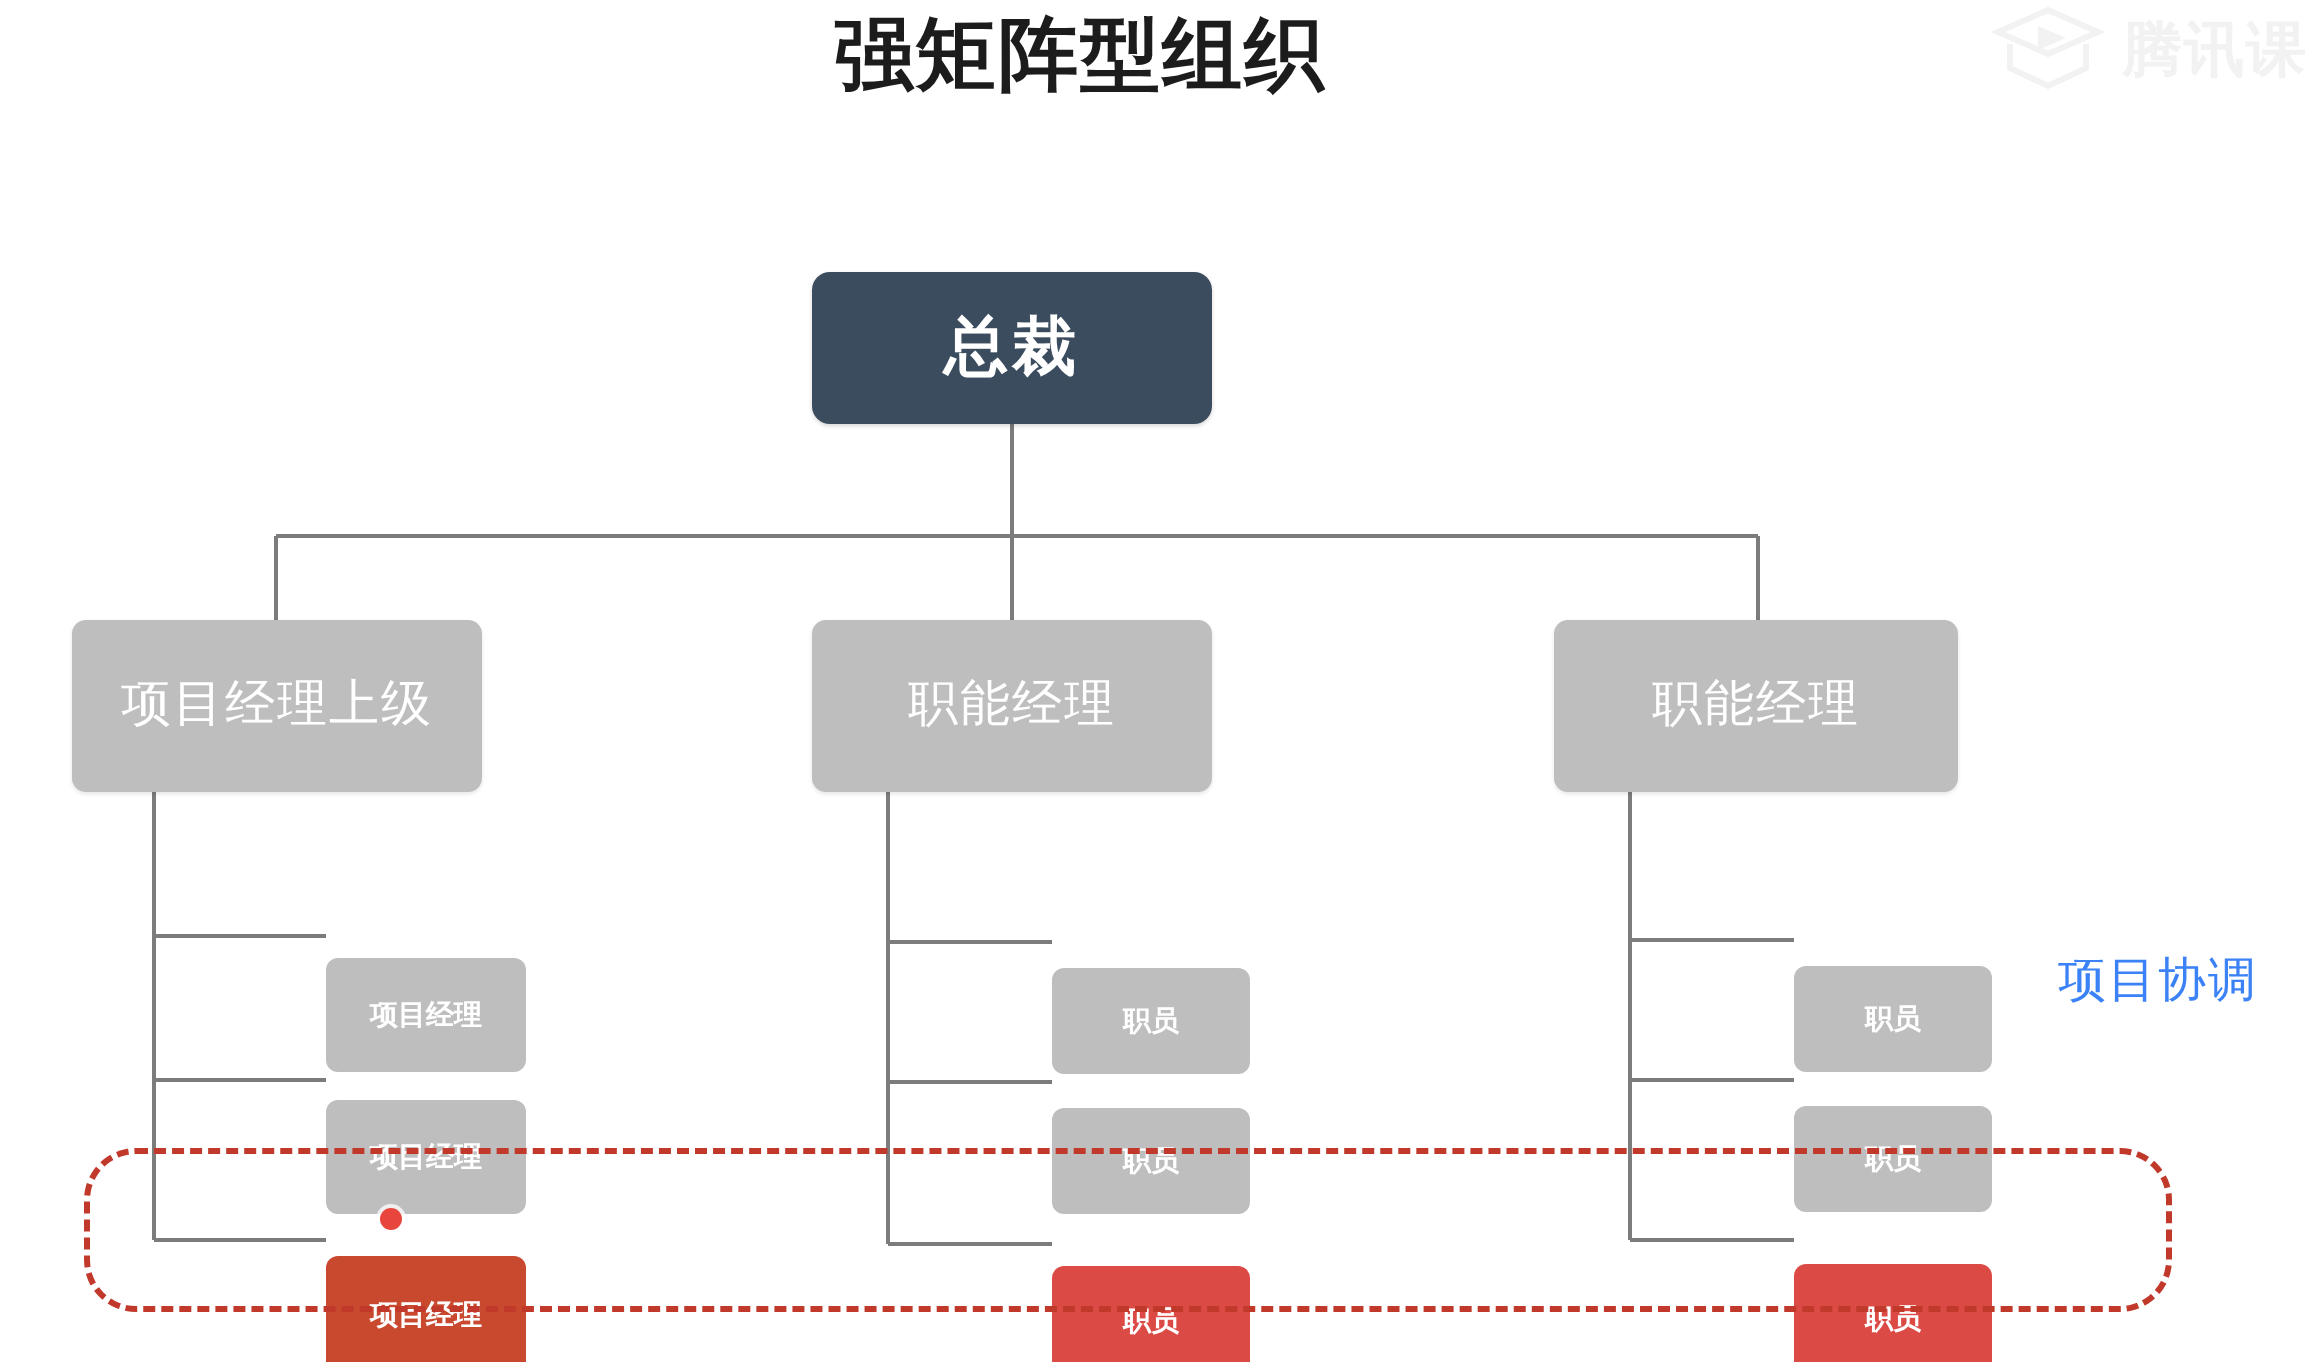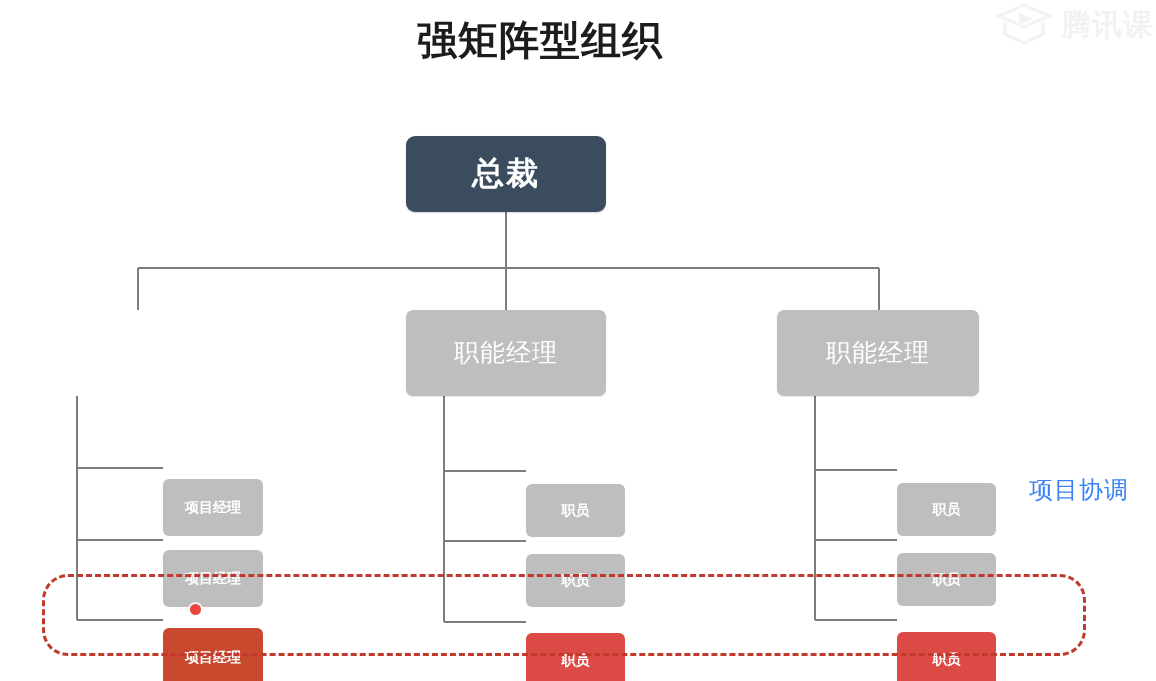--- a/index.html
+++ b/index.html
@@ -15,21 +15,21 @@
     width: 1156px;
     height: 681px;
     background: #ffffff;
     overflow: hidden;
   }
 
   
   .chart-title {
     position: absolute;
     left: 0;
-    top: 16px;
+    top: 4px;
     width: 1080px;
     text-align: center;
     font-size: 40px;
     font-weight: 700;
     color: #1c1c1c;
     letter-spacing: 1px;
     line-height: 1.2;
   }
 
   
@@ -168,20 +168,21 @@
 
       <line x1="815" y1="396" x2="815" y2="620"></line>
       <line x1="815" y1="470" x2="897" y2="470"></line>
       <line x1="815" y1="540" x2="897" y2="540"></line>
       <line x1="815" y1="620" x2="897" y2="620"></line>
     </g>
   </svg>
 
   <div class="node root" style="left:406px; top:136px; width:200px; height:76px;">总裁</div>
 
+  <div class="node mgr" style="left:36px; top:310px; width:205px; height:86px;">项目经理上级</div>
   <div class="node mgr" style="left:406px; top:310px; width:200px; height:86px;">职能经理</div>
   <div class="node mgr" style="left:777px; top:310px; width:202px; height:86px;">职能经理</div>
 
   <div class="node leaf" style="left:163px; top:440px; width:100px; height:57px;">项目经理</div>
   <div class="node leaf" style="left:163px; top:511px; width:100px; height:57px;">项目经理</div>
   <div class="node leaf hot active" style="left:163px; top:589px; width:100px; height:59px;">项目经理</div>
 
   <div class="node leaf" style="left:526px; top:445px; width:99px; height:53px;">职员</div>
   <div class="node leaf" style="left:526px; top:515px; width:99px; height:53px;">职员</div>
   <div class="node leaf hot" style="left:526px; top:594px; width:99px; height:55px;">职员</div>

